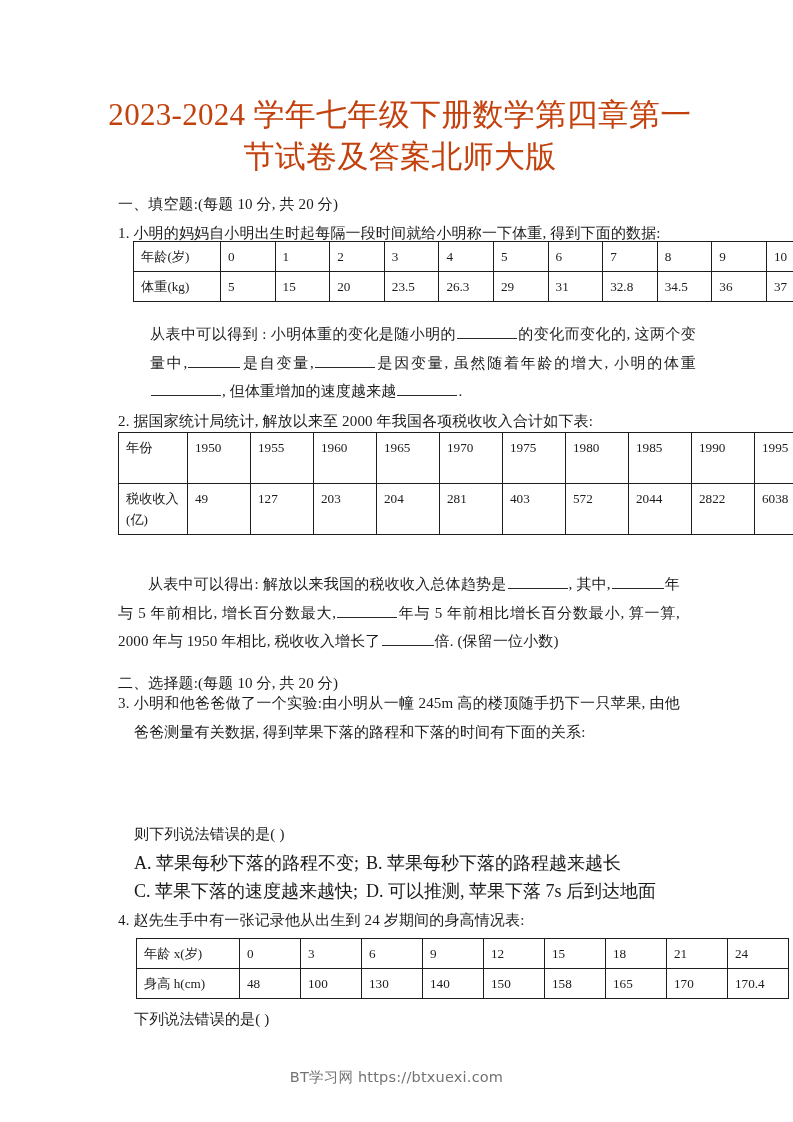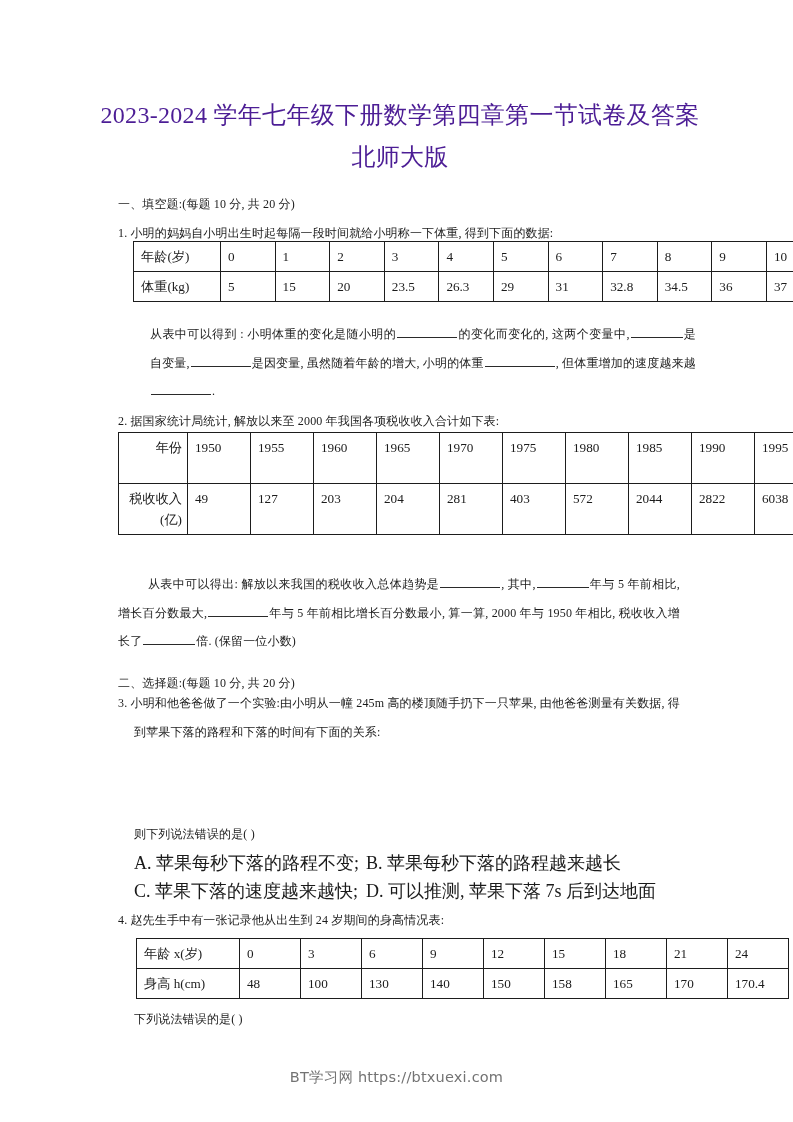--- a/index.html
+++ b/index.html
@@ -20,32 +20,32 @@
     left: 0; top: 0;
     width: 793px;
     height: 1122px;
   }
   .doc-title {
     position: absolute;
     left: 100px;
     top: 94px;
     width: 600px;
     text-align: center;
-    font-size: 24px;
+    font-size: 31px;
     line-height: 42px;
     letter-spacing: 0.3px;
-    color: #4c1d95;
+    color: #c2410c;
   }
   .body-block {
     position: absolute;
     left: 118px;
     width: 562px;
   }
   .para {
-    font-size: 12px;
+    font-size: 15px;
     line-height: 28.5px;
     color: #1b1b1b;
     letter-spacing: 0.15px;
     text-align: justify;
   }
   .para.hang {
     padding-left: 16px;
     text-indent: -16px;
   }
   .para.indent-2 {
@@ -79,21 +79,21 @@
     line-height: 21px;
     white-space: normal;
     word-break: break-all;
   }
   table.dt.t1 { left: 133px; top: 241px; width: 532px; }
   table.dt.t1 td.hdr { width: 74px; }
   table.dt.t1 td.c { width: 41.6px; }
 
   table.dt.t2 { left: 118px; top: 432px; width: 557px; }
   table.dt.t2 td { height: 42px; }
-  table.dt.t2 td.hdr { width: 56px; text-align: right; }
+  table.dt.t2 td.hdr { width: 56px; }
   table.dt.t2 td.c { width: 50px; }
 
   table.dt.t3 { left: 222px; top: 748px; width: 363px; }
   table.dt.t3 td.hdr { width: 123px; }
   table.dt.t3 td.c { width: 40px; }
 
   table.dt.t4 { left: 136px; top: 938px; width: 522px; }
   table.dt.t4 td.hdr { width: 90px; }
   table.dt.t4 td.c { width: 48px; }
 

